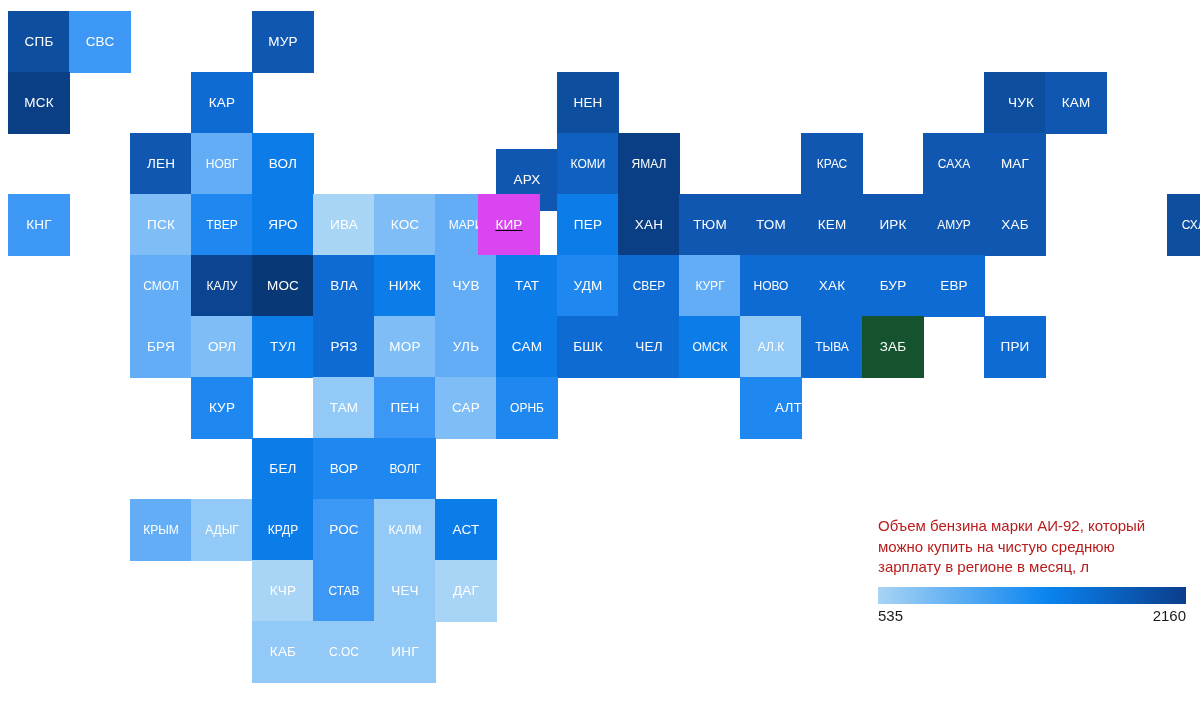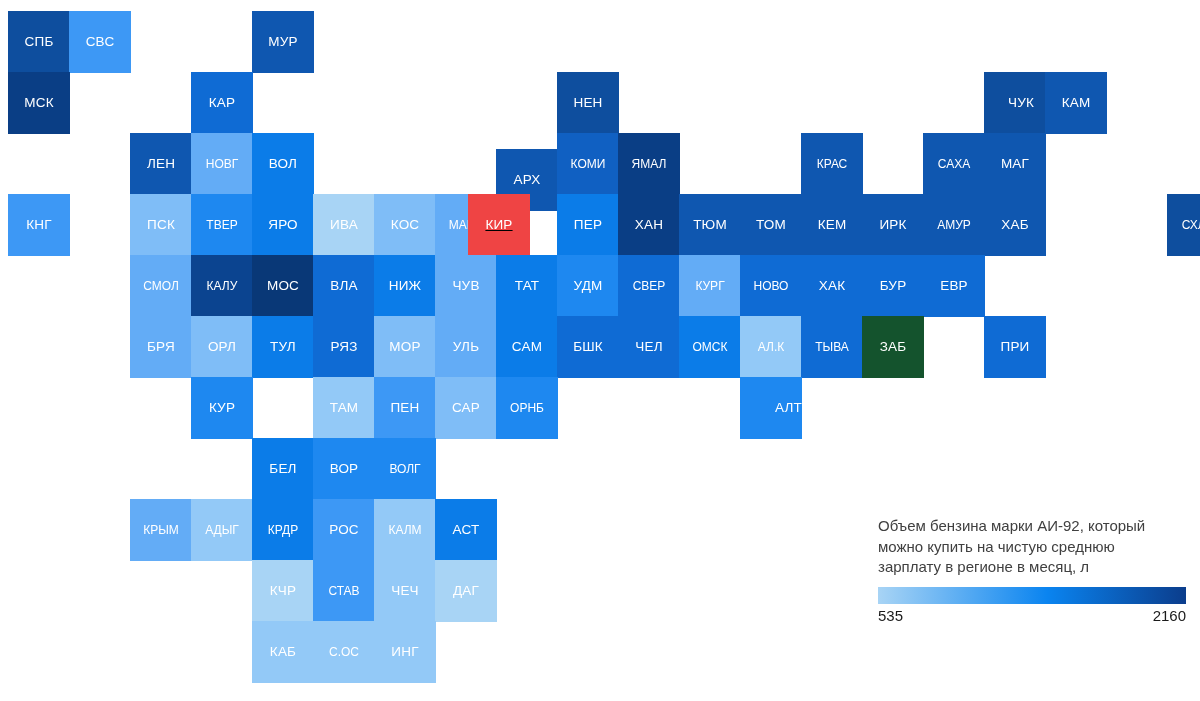--- a/index.html
+++ b/index.html
@@ -52,21 +52,21 @@
 
   
   #legend {
     position: absolute;
     left: 878px;
     top: 516px;
     width: 310px;
   }
 
   #legend-title {
-    color: #404040;
+    color: #b91c1c;
     font-size: 15px;
     line-height: 1.38;
     margin: 0 0 9px 0;
     width: 300px;
   }
 
   #legend-gradient {
     width: 308px;
     height: 17px;
     display: block;
@@ -158,21 +158,21 @@
     </div>
     <div class="tile" style="left: 313px; top: 194px; width: 62px; height: 62px; background: rgb(168, 212, 245);">
       <span class="tile-label">ИВА</span>
     </div>
     <div class="tile" style="left: 374px; top: 194px; width: 62px; height: 62px; background: rgb(127, 189, 247);">
       <span class="tile-label">КОС</span>
     </div>
     <div class="tile" style="left: 435px; top: 194px; width: 62px; height: 62px; background: rgb(99, 172, 246);">
       <span class="tile-label small">МАРИ</span>
     </div>
-    <div class="tile" style="left: 468px; top: 194px; width: 62px; height: 62px; background: #ef4444; text-decoration: underline;">
+    <div class="tile" style="left: 478px; top: 194px; width: 62px; height: 62px; background: #d946ef; text-decoration: underline;">
       <span class="tile-label">КИР</span>
     </div>
     <div class="tile" style="left: 557px; top: 194px; width: 62px; height: 62px; background: rgb(11, 124, 232);">
       <span class="tile-label">ПЕР</span>
     </div>
     <div class="tile" style="left: 618px; top: 194px; width: 62px; height: 62px; background: rgb(10, 62, 133);">
       <span class="tile-label">ХАН</span>
     </div>
     <div class="tile" style="left: 679px; top: 194px; width: 62px; height: 62px; background: rgb(15, 87, 176);">
       <span class="tile-label">ТЮМ</span>

